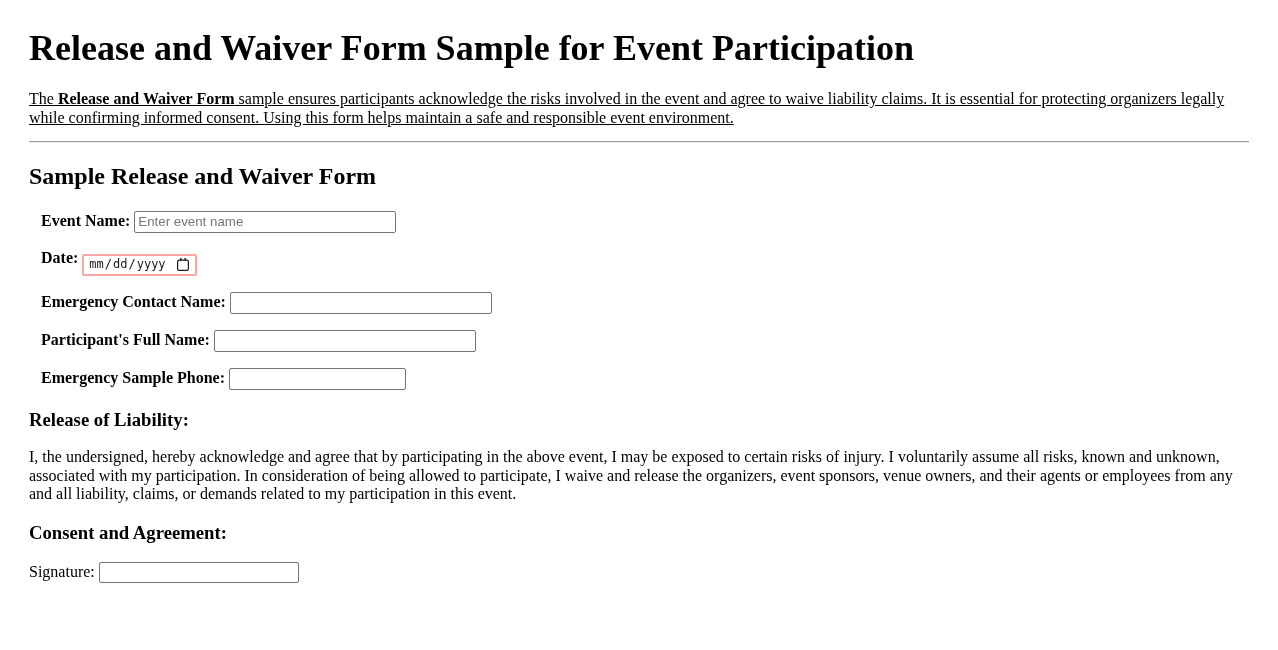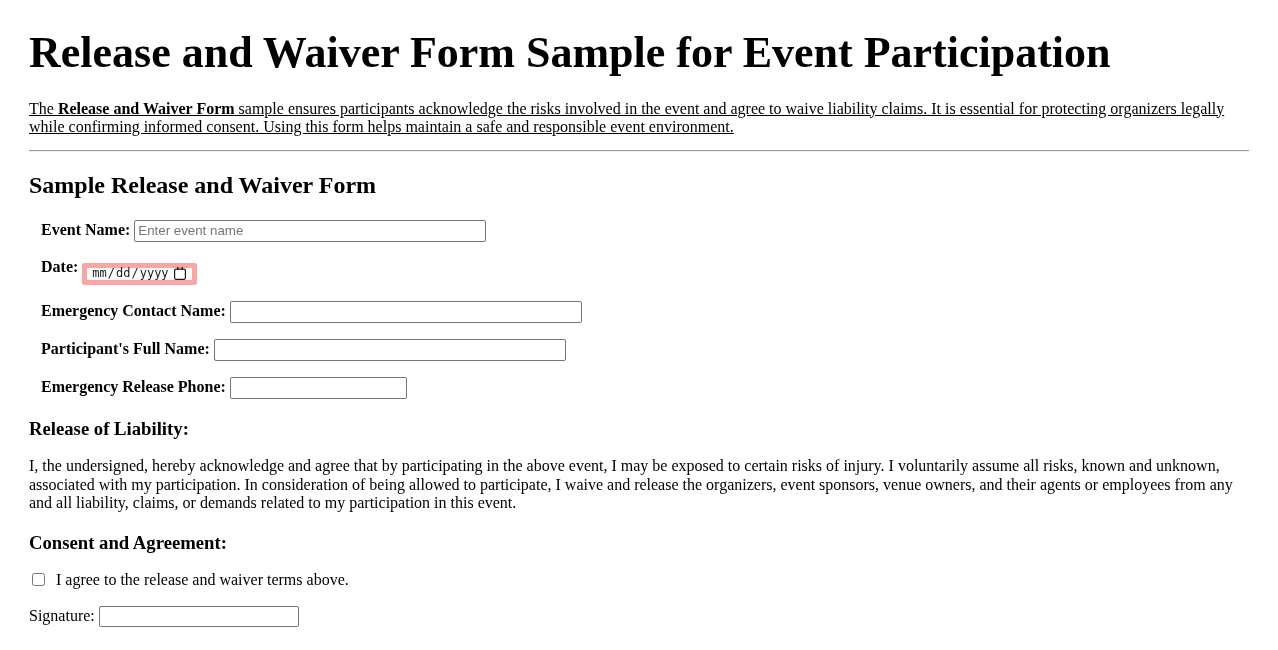--- a/index.html
+++ b/index.html
@@ -7,21 +7,21 @@
     color: #000000;
   }
   body {
     margin: 12px 29px 20px 29px;
     width: 1220px;
     font-family: "Liberation Serif", serif;
     font-size: 16px;
     line-height: 1.15;
   }
   h1 {
-    font-size: 44px;
+    font-size: 36px;
     font-weight: bold;
     margin: 16px 0 21px 0;
   }
   p.intro {
     margin: 8px 0;
     text-decoration: underline;
   }
   hr.divider {
     height: 0;
     margin: 14px 0 8px 0;
@@ -37,40 +37,40 @@
   h3 {
     font-size: 18.7px;
     font-weight: bold;
     margin: 19px 0 18px 0;
   }
   .row { margin: 16px 0; }
   .lbl-bold { font-weight: bold; margin-left: 12px; }
   .ti {
     box-sizing: border-box;
     height: 22px;
-    width: 352px;
+    width: 262px;
     border: 1px solid #767676;
     border-radius: 2px;
     background: #ffffff;
     padding: 1px 3px;
     font-family: "Liberation Sans", sans-serif;
     font-size: 13.3px;
     color: #000000;
     vertical-align: baseline;
   }
   .ti::placeholder { color: #767676; }
   .ti.phone { width: 177px; }
   .ti.sig   { width: 200px; height: 21px; }
   .date-box {
     box-sizing: border-box;
     display: inline-flex;
     align-items: center;
     width: 115px;
     height: 22px;
-    border: 5px solid #fca5a5;
+    border: 2px solid #fca5a5;
     border-radius: 2px;
     background: #ffffff;
     padding: 0 5px 0 5px;
     font-family: "DejaVu Sans Mono", monospace;
     font-size: 12px;
     color: #1a1a1a;
     vertical-align: -5px;
     cursor: default;
   }
   .date-box .slash { margin: 0 1px; }
@@ -123,32 +123,28 @@
     <label class="lbl-bold">Emergency Contact Name:</label>
     <input type="text" class="ti" style="">
   </p>
 
   <p class="row">
     <label class="lbl-bold">Participant's Full Name:</label>
     <input type="text" class="ti" style="">
   </p>
 
   <p class="row">
-    <label class="lbl-bold">Emergency Release Phone:</label>
+    <label class="lbl-bold">Emergency Sample Phone:</label>
     <input type="text" class="ti phone" style="">
   </p>
 
   <h3>Release of Liability:</h3>
   <p class="body-text">I, the undersigned, hereby acknowledge and agree that by participating in the above event, I may be exposed to certain risks of injury. I voluntarily assume all risks, known and unknown, associated with my participation. In consideration of being allowed to participate, I waive and release the organizers, event sponsors, venue owners, and their agents or employees from any and all liability, claims, or demands related to my participation in this event.</p>
 
   <h3>Consent and Agreement:</h3>
 
-  <p class="agree-row">
-    <input type="checkbox" style="">
-    <span>I agree to the release and waiver terms above.</span>
-  </p>
 
   <p class="sig-row">
     <label>Signature:</label>
     <input type="text" class="ti sig" style="">
   </p>
 
 </form>
 
 </body></html>

